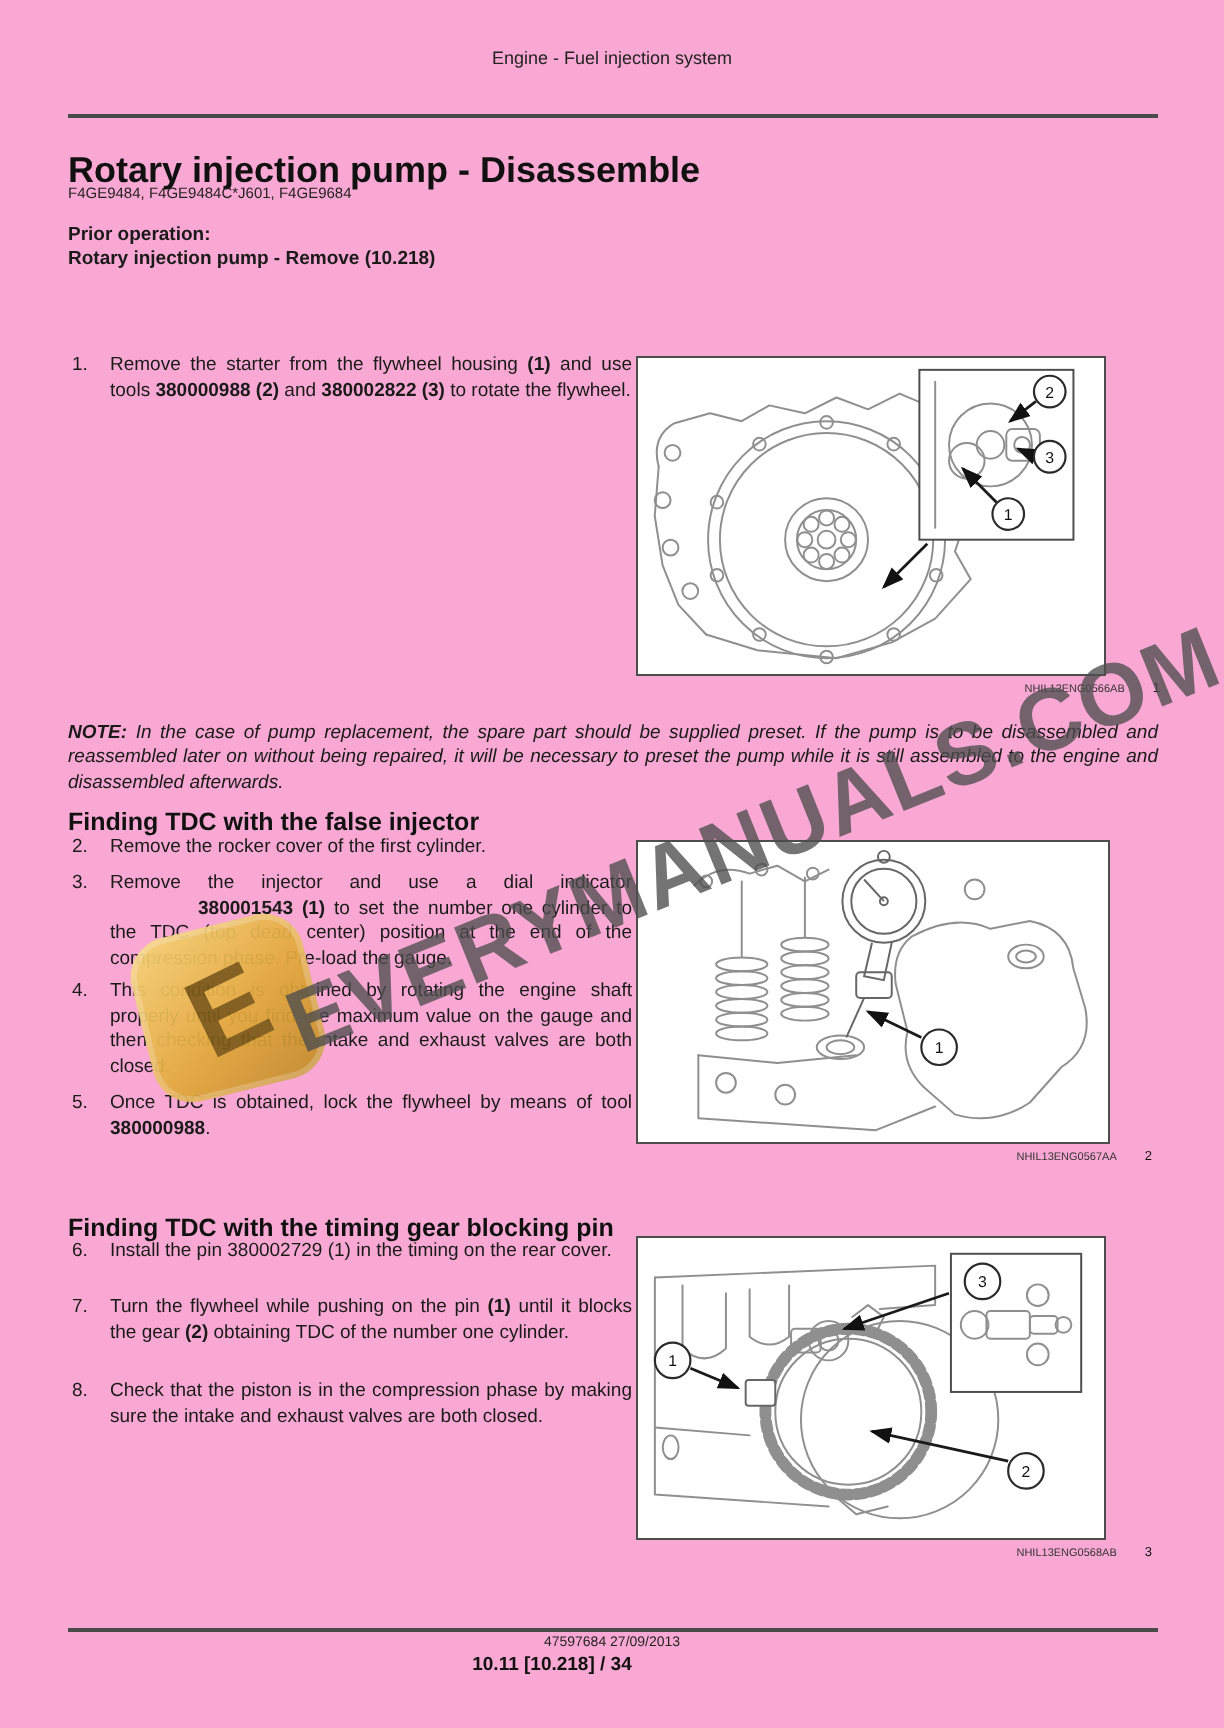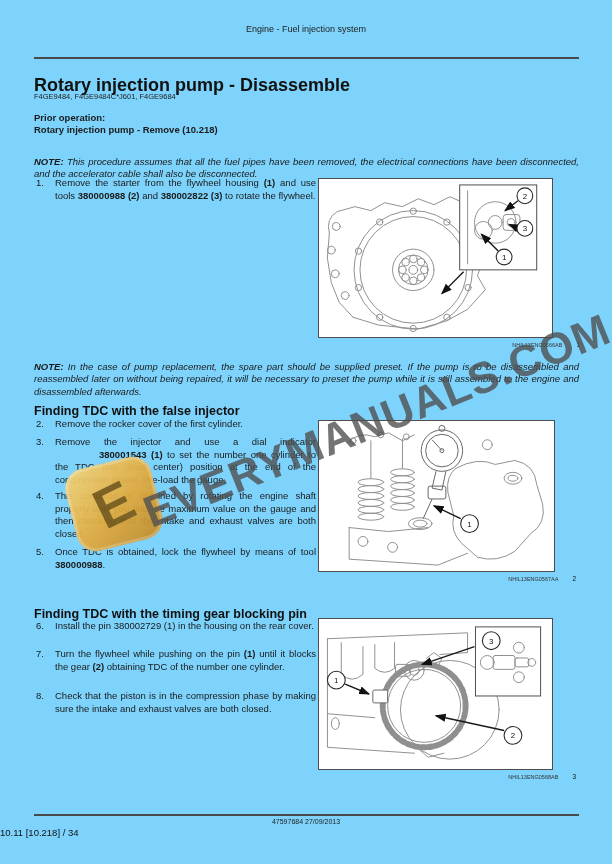--- a/index.html
+++ b/index.html
@@ -1,16 +1,16 @@
 <!DOCTYPE html>
 <html><head>
 <meta charset="utf-8">
 <style>
   html,body{margin:0;padding:0;background:#ffffff;}
-  .page{position:relative;width:612px;height:864px;background:#7dd3fc;overflow:hidden;
+  .page{position:relative;width:612px;height:864px;background:#f9a8d4;overflow:hidden;
         font-family:"Liberation Sans",sans-serif;color:#1a1a1a;}
   .running-head{position:absolute;top:24px;left:0;width:612px;text-align:center;
         font-size:9px;color:#222;}
   .rule{position:absolute;left:34px;width:545px;height:2px;background:#4a4a4a;}
   .rule-top{top:57px;}
   .rule-bottom{top:814px;height:2px;}
   .doc-title{position:absolute;top:63px;left:34px;font-size:18px;font-weight:bold;color:#111;}
   .models{position:absolute;top:92px;left:34px;font-size:7.5px;color:#222;}
   .prior-label{position:absolute;top:112px;left:34px;font-size:9.5px;font-weight:bold;}
   .prior-value{position:absolute;top:124px;left:34px;font-size:9.5px;font-weight:bold;}
@@ -31,21 +31,21 @@
   .fig1{top:178px;width:235px;height:160px;}
   .fig2{top:420px;width:237px;height:152px;}
   .fig3{top:618px;width:235px;height:152px;}
   .figure svg{display:block;width:100%;height:100%;}
   .fig-cap{position:absolute;left:318px;width:258px;text-align:right;font-size:5.5px;color:#333;}
   .cap1{top:341px;width:262px;}
   .cap2{top:575px;}
   .cap3{top:773px;}
   .fig-cap .fig-num{display:inline-block;margin-left:14px;font-size:6.5px;color:#111;}
   .footer-rev{position:absolute;top:818px;left:0;width:612px;text-align:center;font-size:7px;color:#222;}
-  .footer-page{position:absolute;top:827px;left:0;width:552px;text-align:left;font-size:9.5px;color:#111;}
+  .footer-page{position:absolute;top:827px;left:0;width:552px;text-align:center;font-size:9.5px;color:#111;font-weight:bold;}
   
   .watermark{position:absolute;left:0;top:0;width:612px;height:864px;pointer-events:none;z-index:40;}
   .wm-logo{position:absolute;left:70px;top:462px;width:88px;height:84px;border-radius:20px;
         background:linear-gradient(145deg,#f6d678 0%,#e3aa3c 55%,#c08a28 100%);
         transform:rotate(-14deg);opacity:0.93;display:flex;align-items:center;justify-content:center;
         box-shadow:inset 0 0 0 3px rgba(255,255,255,0.22);}
   .wm-logo span{font-weight:bold;font-size:56px;color:#7d5c16;transform:rotate(-12deg);}
   .wm-text{position:absolute;left:146px;top:489px;transform:rotate(-22deg);transform-origin:0 50%;
         font-size:44px;font-weight:bold;letter-spacing:1px;color:#4e4e4e;opacity:0.78;white-space:nowrap;}
   .d{stroke:#8f8f8f;fill:none;stroke-width:1;stroke-linejoin:round;stroke-linecap:round;}
@@ -61,21 +61,20 @@
 
   <div class="running-head">Engine - Fuel injection system</div>
   <div class="rule rule-top"></div>
 
   <h1 class="doc-title">Rotary injection pump - Disassemble</h1>
   <div class="models">F4GE9484, F4GE9484C*J601, F4GE9684</div>
 
   <div class="prior-label">Prior operation:</div>
   <div class="prior-value">Rotary injection pump - Remove (10.218)</div>
 
-  <p class="note note1"><b>NOTE:</b><span> This procedure assumes that all the fuel pipes have been removed, the electrical connections have been disconnected, and the accelerator cable shall also be disconnected.</span></p>
 
   <div class="step s1"><span class="num">1.</span><span><span>Remove the starter from the flywheel housing </span><span style="font-weight: bold;">(1)</span><span> and use tools </span><span style="font-weight: bold;">380000988 (2)</span><span> and </span><span style="font-weight: bold;">380002822 (3)</span><span> to rotate the flywheel.</span></span></div>
 
   <div class="figure fig1">
     <svg viewBox="0 0 235 160">
       <defs>
           <marker id="ah1" markerWidth="9" markerHeight="7" refX="7" refY="3" orient="auto">
             <path d="M0,0 L8,3 L0,6 z" fill="#111"></path>
           </marker>
         </defs>
@@ -200,21 +199,21 @@
       <g>
           <circle class="co" cx="152" cy="104" r="9"></circle>
           <text class="ct" x="152" y="107" text-anchor="middle">1</text>
         </g>
     </svg>
   </div>
   <div class="fig-cap cap2"><span>NHIL13ENG0567AA</span><span class="fig-num">2</span></div>
 
   <h2 class="section-heading h2b">Finding TDC with the timing gear blocking pin</h2>
 
-  <div class="step s6"><span class="num">6.</span><span><span>Install the pin </span><span style="font-weight: normal; margin-top: 28px;">380002729 (1)</span><span> in the housing on the rear cover.</span></span></div>
+  <div class="step s6"><span class="num">6.</span><span><span>Install the pin </span><span style="font-weight: normal; margin-top: 28px;">380002729 (1)</span><span> in the timing on the rear cover.</span></span></div>
   <div class="step s7"><span class="num">7.</span><span><span>Turn the flywheel while pushing on the pin </span><span style="font-weight: bold;">(1)</span><span> until it blocks the gear </span><span style="font-weight: bold;">(2)</span><span> obtaining TDC of the number one cylinder.</span></span></div>
   <div class="step s8"><span class="num">8.</span><span><span>Check that the piston is in the compression phase by making sure the intake and exhaust valves are both closed.</span></span></div>
 
   <div class="figure fig3">
     <svg viewBox="0 0 235 152">
       <defs>
           <marker id="ah3" markerWidth="9" markerHeight="7" refX="7" refY="3" orient="auto">
             <path d="M0,0 L8,3 L0,6 z" fill="#111"></path>
           </marker>
         </defs>

